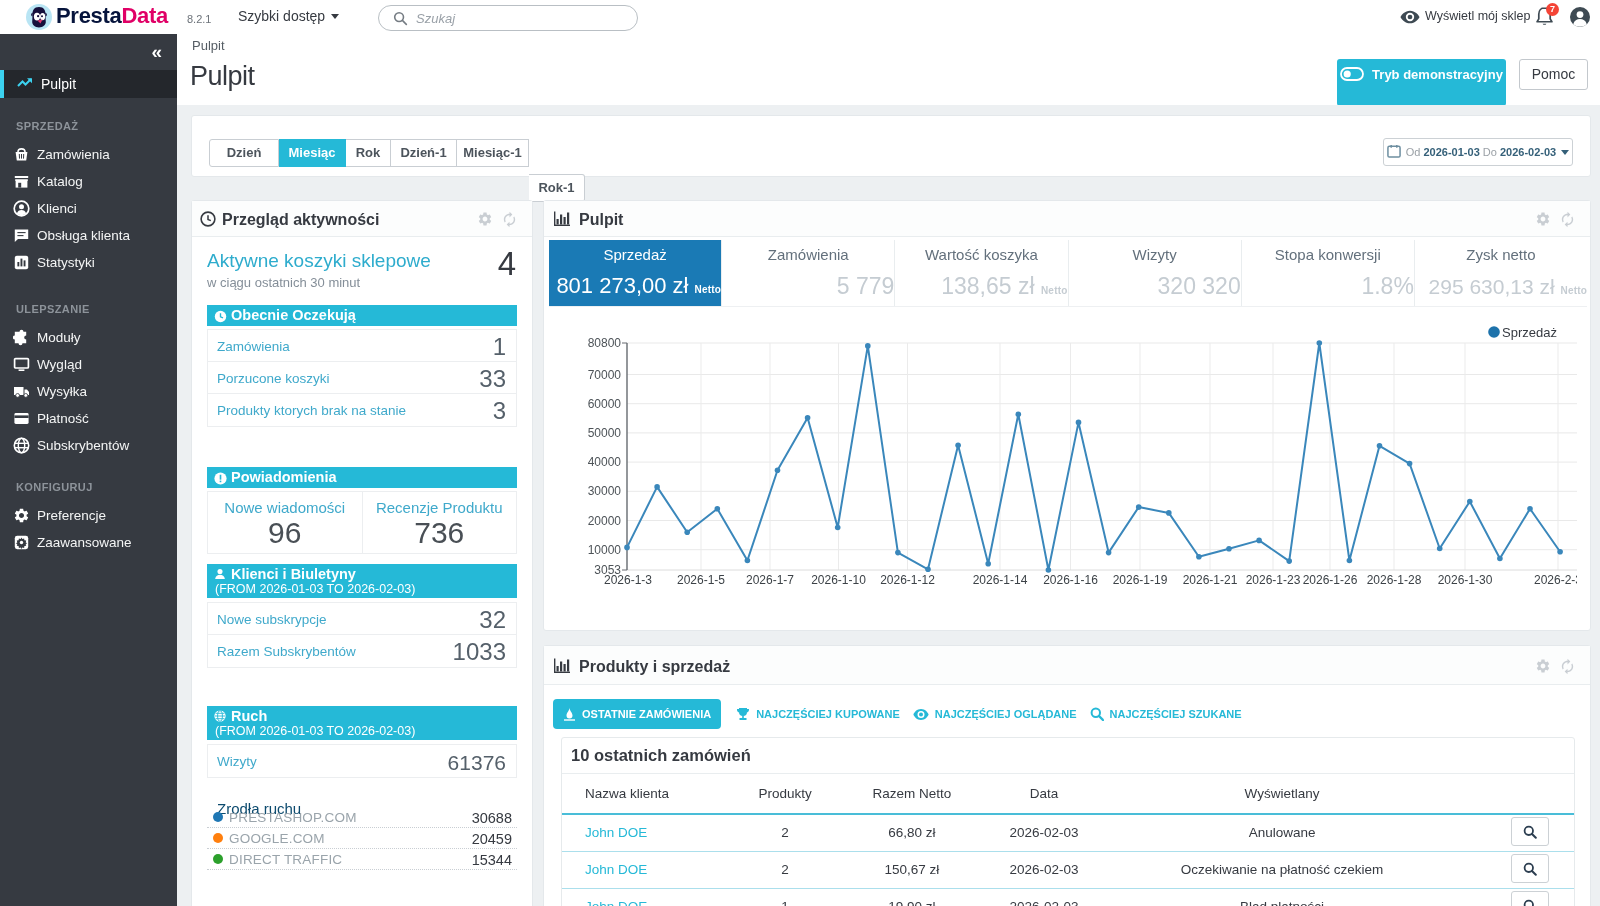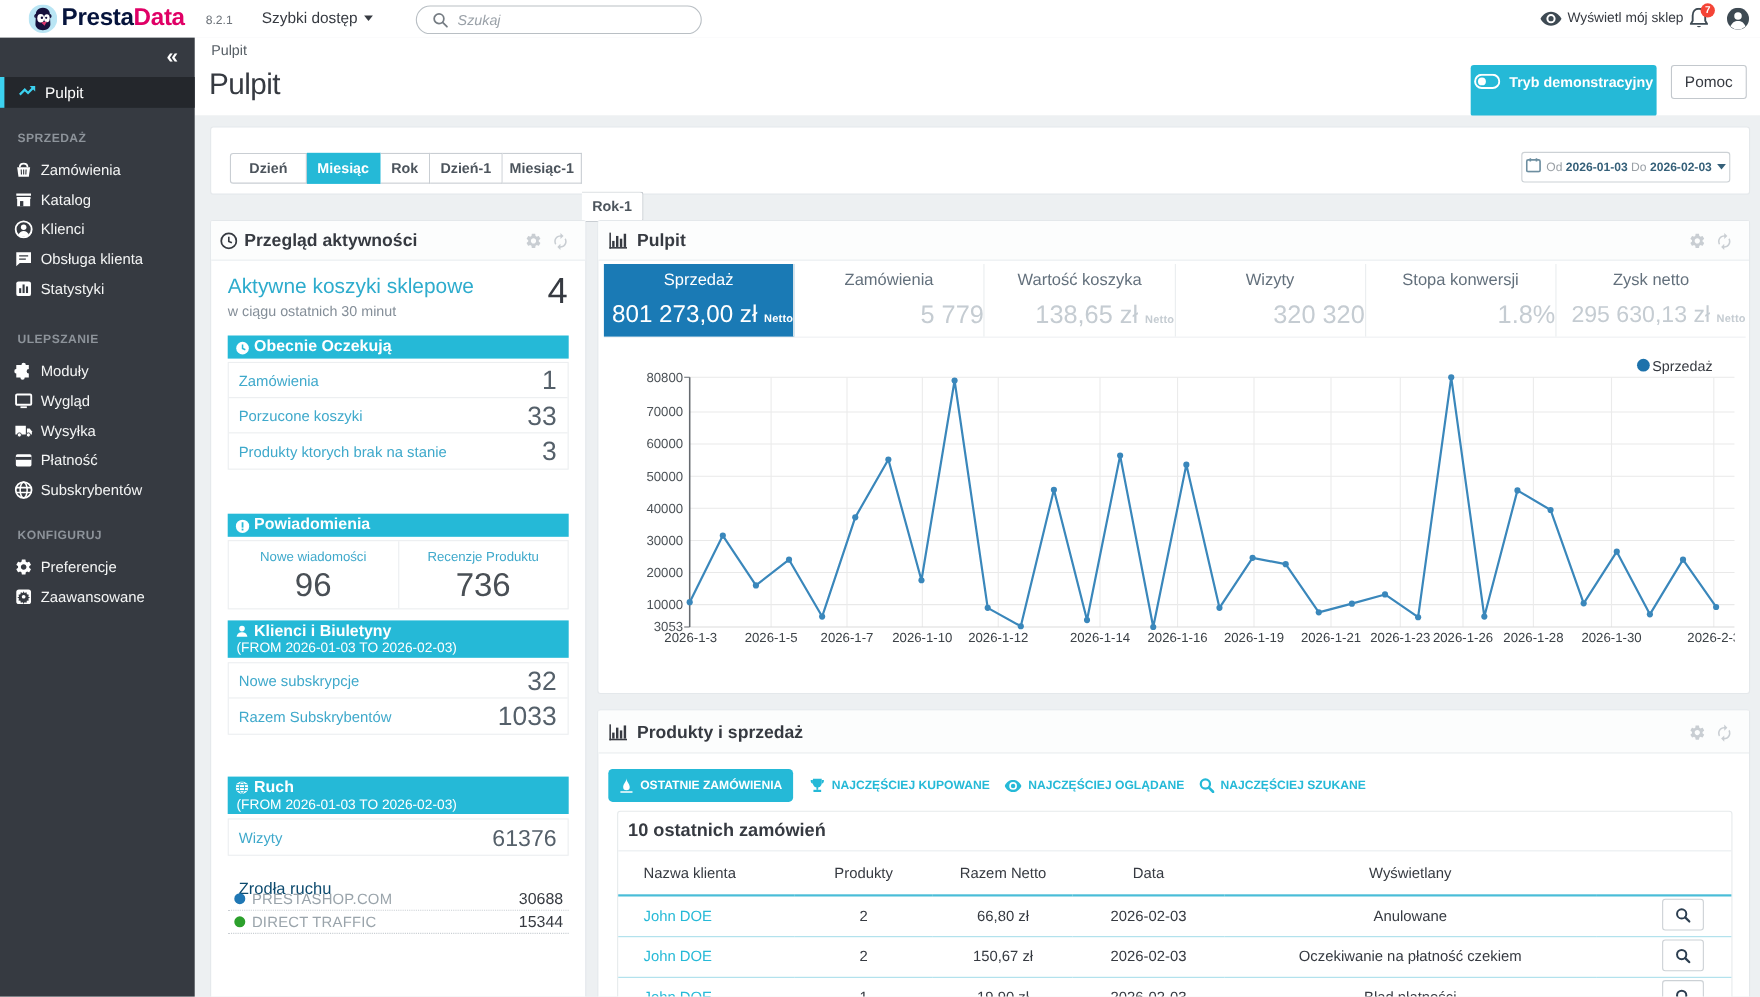--- a/index.html
+++ b/index.html
@@ -55,21 +55,21 @@
 .cyband .t1 { font-size:14.5px; font-weight:700; padding:2px 0 0 8px; }
 .cyband .t2 { font-size:12.5px; padding:0 0 2px 8px; }
 .rowbox { position:absolute; left:15px; width:310px; background:#fff; border:1px solid #eceeF0; }
 .drow { position:relative; height:32px; border-bottom:1px solid #eceef0; }
 .drow:last-child { border-bottom:none;text-align:right; }
 .drow .lab { position:absolute; left:9px; top:9px; font-size:13.5px; color:#3fa9cb; }
 .drow .num { position:absolute; right:10px; top:3px; font-size:24px; color:#55606a; }
 .twocell { position:absolute; left:15px; width:310px; height:63px; border:1px solid #eceef0; display:flex; }
 .twocell .cell { flex:1; position:relative; }
 .twocell .cell + .cell { border-left:1px solid #eceef0; }
-.twocell .clab { position:absolute; width:100%; top:7px; text-align:center; font-size:12px; color:#3fa9cb; }
+.twocell .clab { position:absolute; width:100%; top:7px; text-align:center; font-size:15px; color:#3fa9cb; }
 .twocell .cnum { position:absolute; width:100%; top:24px; text-align:center; font-size:30px; color:#494f55; }
 .srcrow { position:relative; height:21px; border-bottom:1px dotted #c9ced3; }
 .srcrow .dot { position:absolute; left:6px; top:5px; width:10px; height:10px; border-radius:50%; }
 .srcrow .nm { position:absolute; left:22px; top:3px; font-size:13.5px; color:#9aa4ab; letter-spacing:0.2px; }
 .srcrow .vl { position:absolute; right:5px; top:3px; font-size:14.5px; color:#363a41; }
 
 .statrow { position:absolute; left:5px; top:39px; width:1038px; height:67px; display:flex; border-bottom:1px solid #eef0f2; }
 .stat { flex:1; position:relative; border-right:1px solid #e9edef; }
 .stat:last-child { border-right:none; }
 .stat .sl { position:absolute; width:100%; top:6px; text-align:center; font-size:15px; color:#63707c; }
@@ -371,20 +371,25 @@
             <span class="lab">Wizyty</span>
             <span class="num" style="font-size:21px;top:6px">61376</span>
           </div>
     </div>
     <div style="position:absolute; left:25px; top:547px; font-size:15px; color:#0c4a6e;margin-top:16px;">Zrodła ruchu</div>
     <div style="position:absolute; left:15px; top:570px; width:310px;">
       <div class="srcrow">
             <span class="dot" style="background:#1f77b4"></span>
             <span class="nm">PRESTASHOP.COM</span>
             <span class="vl">30688</span>
+          </div>
+      <div class="srcrow">
+            <span class="dot" style="background:#ff7f0e"></span>
+            <span class="nm">GOOGLE.COM</span>
+            <span class="vl">20459</span>
           </div>
       <div class="srcrow">
             <span class="dot" style="background:#2ca02c"></span>
             <span class="nm">DIRECT TRAFFIC</span>
             <span class="vl">15344</span>
           </div>
     </div>
   </div>
 </div>
 

